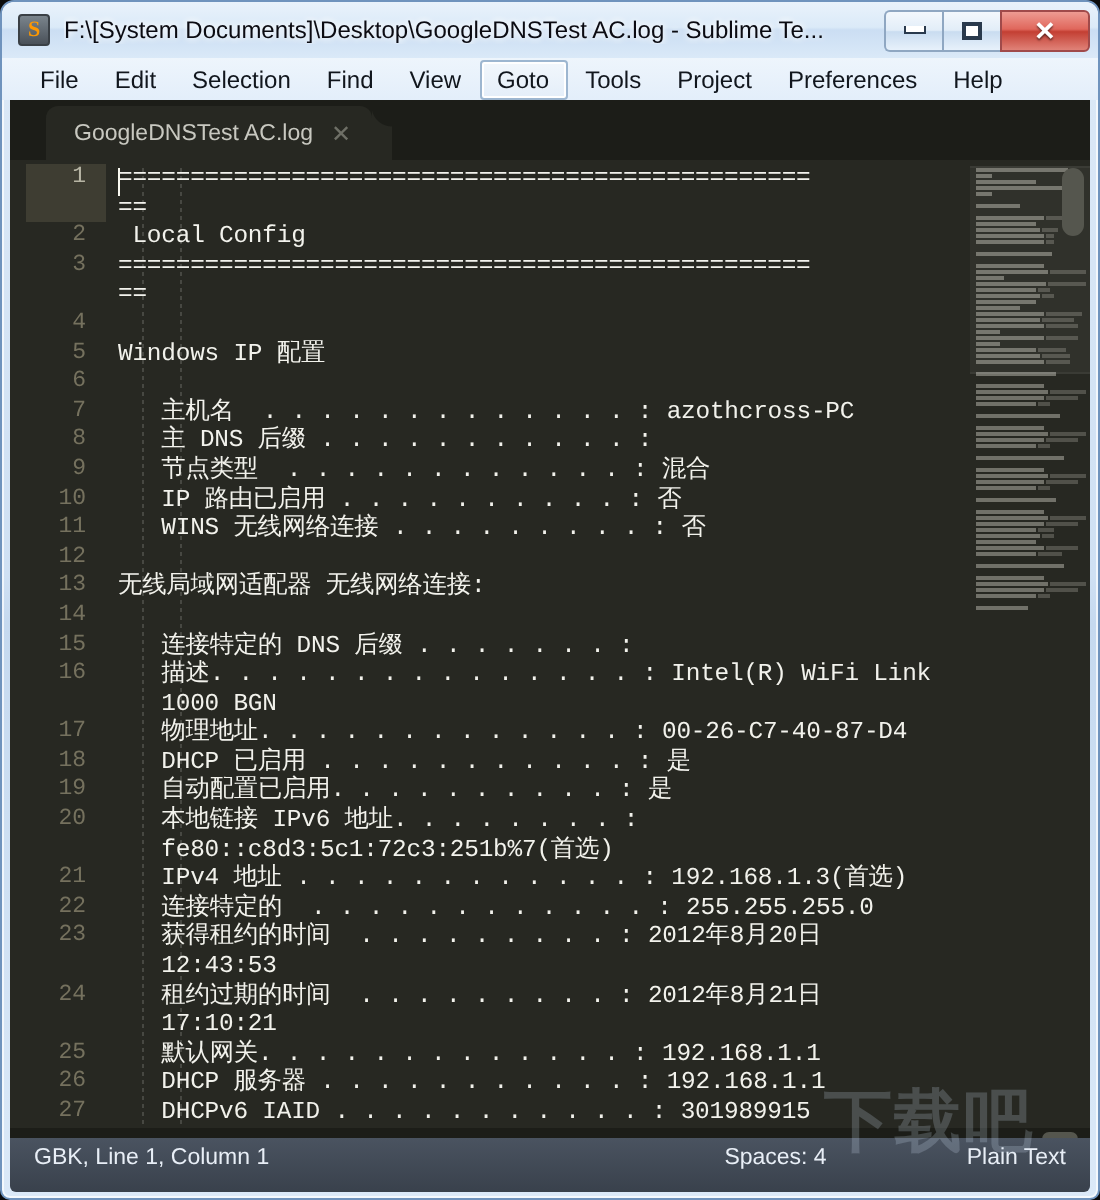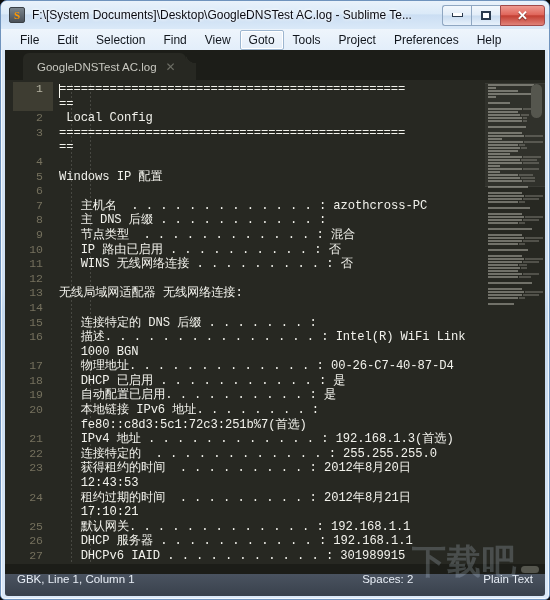--- a/index.html
+++ b/index.html
@@ -240,26 +240,26 @@
     right: 6px; top: 2px;
     width: 18px; height: 7px;
     border-radius: 4px;
     background: #55564e;
   }
 
   
   #statusbar {
     position: absolute;
     left: 4px; right: 4px; bottom: 3px;
-    height: 21px;
+    height: 27px;
     background: linear-gradient(to bottom,#4a5360,#39414c);
-    display: flex; align-items: flex-end;
+    display: flex; align-items: flex-start;
     color: #e8eef6;
     font-size: 11.5px;
-    padding: 11px 12px;
+    padding: 4px 12px;
     border-radius: 0 0 3px 3px;
   }
   #sb-left { flex: 1 1 auto; }
   #sb-mid  { flex: 0 0 auto; margin-right: 70px; }
   #sb-right{ flex: 0 0 auto; }
 
   
   #watermark {
     position: absolute;
     right: 2px; bottom: 2px;
@@ -641,21 +641,21 @@
 
     </div>
 
     <div id="hscroll">
       <div id="hscroll-thumb"></div>
     </div>
   </div>
 
   <div id="statusbar">
     <span id="sb-left">GBK, Line 1, Column 1</span>
-    <span id="sb-mid">Spaces: 2</span>
+    <span id="sb-mid">Spaces: 4</span>
     <span id="sb-right">Plain Text</span>
   </div>
 
   <div id="watermark">
     <div id="wm-logo">下载吧</div>
   </div>
 
 </div>
 
 </body></html>

